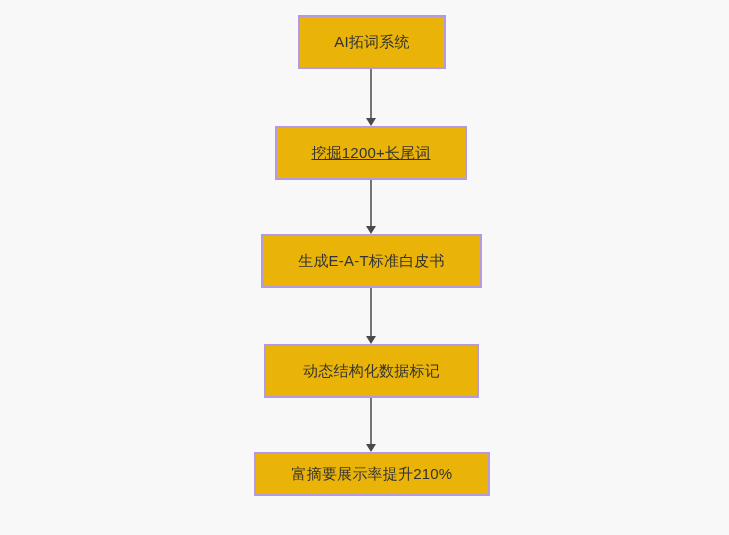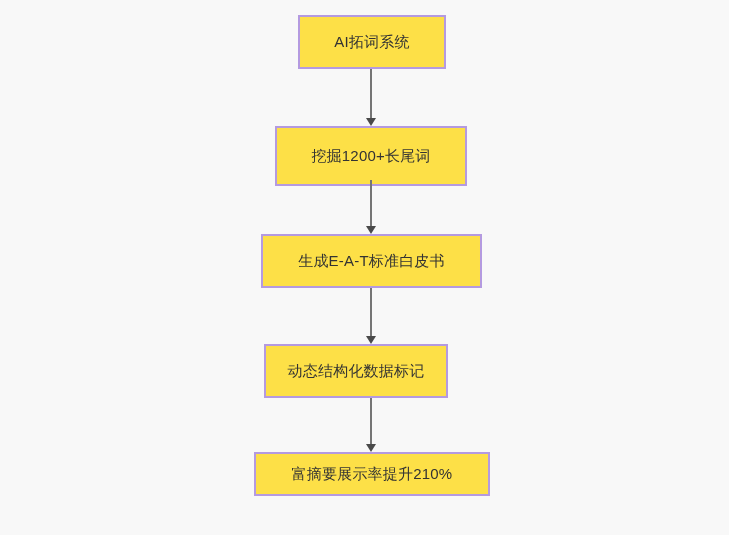--- a/index.html
+++ b/index.html
@@ -14,21 +14,21 @@
     overflow: hidden;
   }
   #flowchart-canvas {
     position: relative;
     width: 729px;
     height: 535px;
   }
   .node {
     position: absolute;
     box-sizing: border-box;
-    background: #fde047;
+    background: #eab308;
     border: 2px solid #b49ae0;
     border-radius: 0;
     display: flex;
     align-items: center;
     justify-content: center;
     color: #333333;
     font-size: 15px;
     line-height: 1.2;
     letter-spacing: 0.2px;
     white-space: nowrap;
@@ -63,39 +63,39 @@
 
   <div class="node" style="left:298px; top:15px; width:148px; height:54px;">
     <span class="node-label">AI拓词系统</span>
   </div>
 
   <div class="edge" style="left:370px; top:69px; width:2px; height:57px;">
     <div class="edge-line" style="height:49px;"></div>
     <div class="edge-arrowhead" style="top:49px;"></div>
   </div>
 
-  <div class="node" style="left:275px; top:126px; width:192px; height:60px;">
+  <div class="node" style="left:275px; top:126px; width:192px; height:54px;text-decoration:underline;">
     <span class="node-label">挖掘1200+长尾词</span>
   </div>
 
   <div class="edge" style="left:370px; top:180px; width:2px; height:54px;">
     <div class="edge-line" style="height:46px;"></div>
     <div class="edge-arrowhead" style="top:46px;"></div>
   </div>
 
   <div class="node" style="left:261px; top:234px; width:221px; height:54px;justify-content:center;">
     <span class="node-label">生成E-A-T标准白皮书</span>
   </div>
 
   <div class="edge" style="left:370px; top:288px; width:2px; height:56px;">
     <div class="edge-line" style="height:48px;"></div>
     <div class="edge-arrowhead" style="top:48px;"></div>
   </div>
 
-  <div class="node" style="left:264px; top:344px; width:184px; height:54px;">
+  <div class="node" style="left:264px; top:344px; width:215px; height:54px;">
     <span class="node-label">动态结构化数据标记</span>
   </div>
 
   <div class="edge" style="left:370px; top:398px; width:2px; height:54px;">
     <div class="edge-line" style="height:46px;"></div>
     <div class="edge-arrowhead" style="top:46px;"></div>
   </div>
 
   <div class="node" style="left:254px; top:452px; width:236px; height:44px;">
     <span class="node-label">富摘要展示率提升210%</span>

